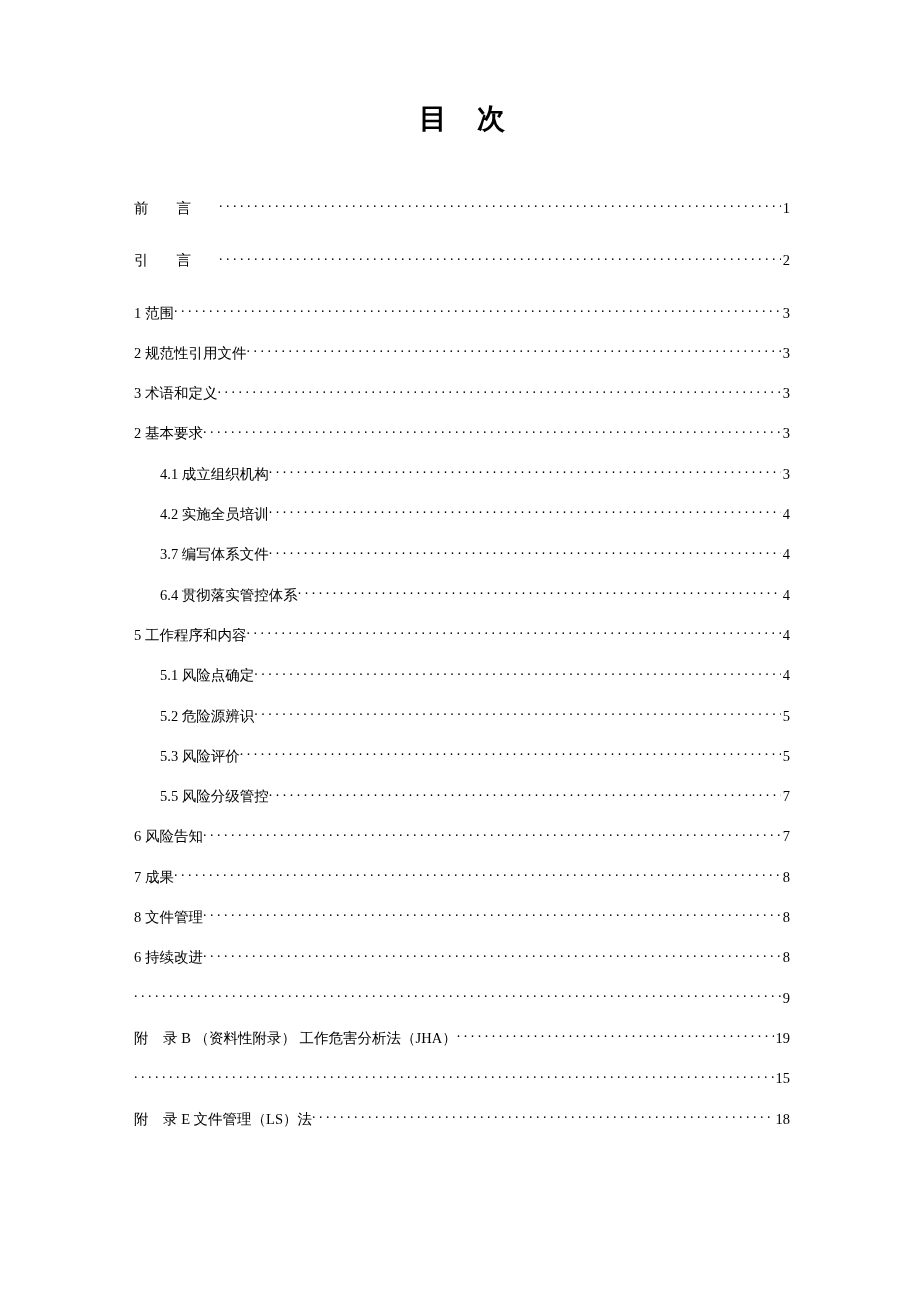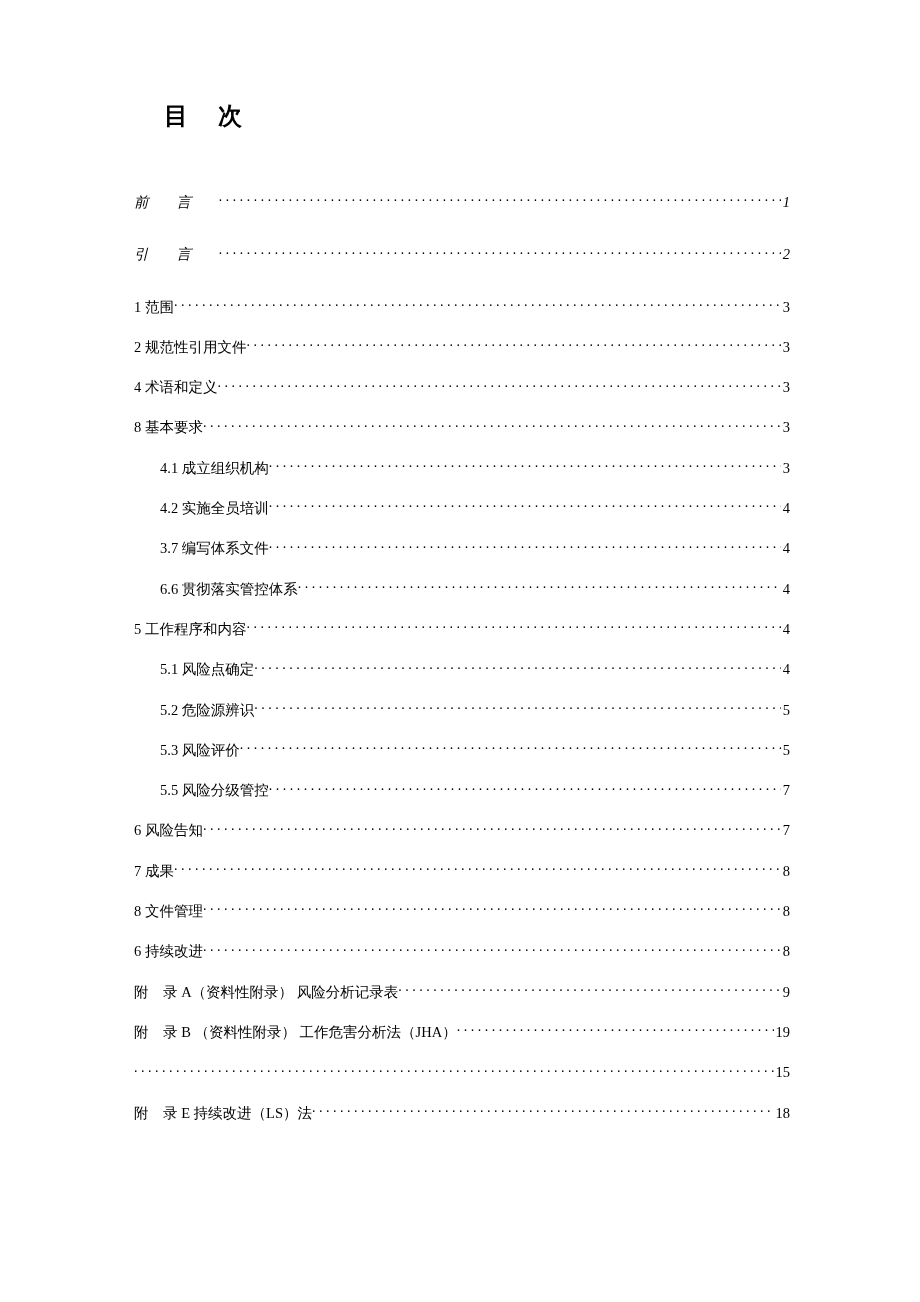--- a/index.html
+++ b/index.html
@@ -10,38 +10,39 @@
     color: #000;
   }
   .page {
     width: 920px;
     min-height: 1302px;
     padding: 100px 130px 100px 134px;
     background: #fff;
     position: relative;
   }
   .title {
-    font-size: 24px;
+    text-align: center;
+    font-size: 28px;
     font-weight: 600;
     font-family: "SimHei", "黑体", sans-serif;
     letter-spacing: 30px;
     margin-bottom: 60px;
     padding-left: 30px;
   }
   .toc {
     font-size: 14.5px;
     line-height: 1.4;
   }
   .toc-row {
     display: flex;
     align-items: baseline;
     margin-bottom: 20px;
     white-space: nowrap;
   }
-  .toc-row.front { margin-bottom: 32px; font-style: italic; }
+  .toc-row.front { margin-bottom: 32px; }
   .toc-row .label { flex: 0 0 auto; }
   .toc-row .leader {
     flex: 1 1 auto;
     overflow: hidden;
     position: relative;
     height: 1em;
   }
   .toc-row .leader::after {
     content: ". . . . . . . . . . . . . . . . . . . . . . . . . . . . . . . . . . . . . . . . . . . . . . . . . . . . . . . . . . . . . . . . . . . . . . . . . . . . . . . . . . . . . . . . . . . . . . . . . . . . . . . . . . . . . . . . . . . . . . . . . . . . . . . . . . . . . . . . . . . . . . . . . . . . . . .";
     position: absolute;
@@ -82,46 +83,46 @@
     <span class="label">1 范围</span>
     <span class="leader"></span>
     <span class="pg">3</span>
   </div>
   <div class="toc-row indent-0">
     <span class="label">2 规范性引用文件</span>
     <span class="leader"></span>
     <span class="pg">3</span>
   </div>
   <div class="toc-row indent-0">
-    <span class="label">4 术语和定义</span>
+    <span class="label">3 术语和定义</span>
     <span class="leader"></span>
     <span class="pg">3</span>
   </div>
   <div class="toc-row indent-0">
-    <span class="label">8 基本要求</span>
+    <span class="label">2 基本要求</span>
     <span class="leader"></span>
     <span class="pg">3</span>
   </div>
   <div class="toc-row indent-1">
     <span class="label">4.1 成立组织机构</span>
     <span class="leader"></span>
     <span class="pg">3</span>
   </div>
   <div class="toc-row indent-1">
     <span class="label">4.2 实施全员培训</span>
     <span class="leader"></span>
     <span class="pg">4</span>
   </div>
   <div class="toc-row indent-1">
     <span class="label">3.7 编写体系文件</span>
     <span class="leader"></span>
     <span class="pg">4</span>
   </div>
   <div class="toc-row indent-1">
-    <span class="label">6.6 贯彻落实管控体系</span>
+    <span class="label">6.4 贯彻落实管控体系</span>
     <span class="leader"></span>
     <span class="pg">4</span>
   </div>
   <div class="toc-row indent-0">
     <span class="label">5 工作程序和内容</span>
     <span class="leader"></span>
     <span class="pg">4</span>
   </div>
   <div class="toc-row indent-1">
     <span class="label">5.1 风险点确定</span>
@@ -157,34 +158,33 @@
     <span class="label">8 文件管理</span>
     <span class="leader"></span>
     <span class="pg">8</span>
   </div>
   <div class="toc-row indent-0">
     <span class="label">6 持续改进</span>
     <span class="leader"></span>
     <span class="pg">8</span>
   </div>
   <div class="toc-row indent-0">
-    <span class="label">附　录 A（资料性附录） 风险分析记录表</span>
     <span class="leader"></span>
     <span class="pg">9</span>
   </div>
   <div class="toc-row indent-0">
     <span class="label">附　录 B （资料性附录） 工作危害分析法（JHA）</span>
     <span class="leader"></span>
     <span class="pg">19</span>
   </div>
   <div class="toc-row indent-0">
     <span class="leader"></span>
     <span class="pg">15</span>
   </div>
   <div class="toc-row indent-0">
-    <span class="label">附　录 E 持续改进（LS）法</span>
+    <span class="label">附　录 E 文件管理（LS）法</span>
     <span class="leader"></span>
     <span class="pg">18</span>
   </div>
 
 </div>
 
 </div>
 
 </body></html>

